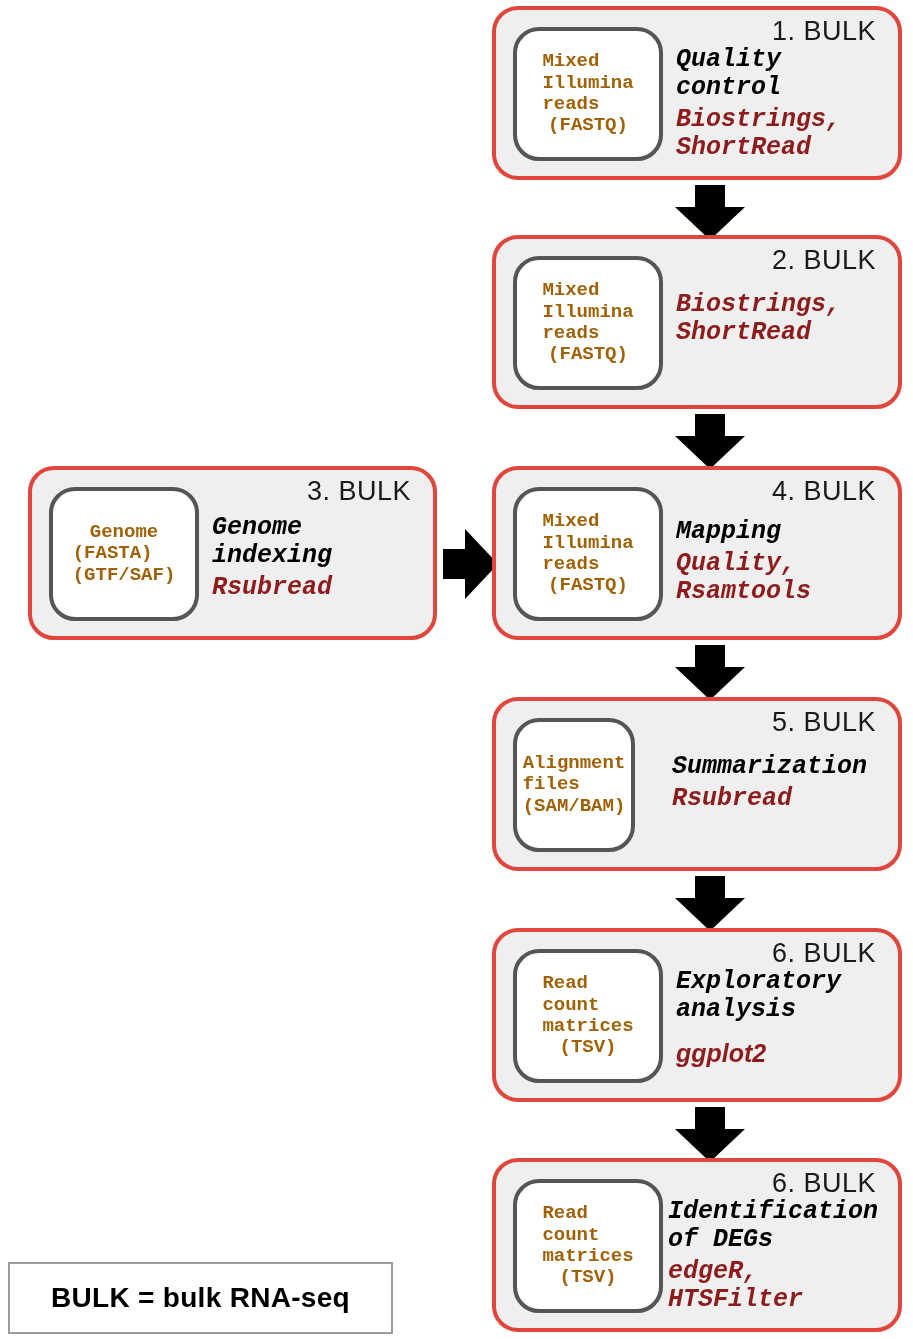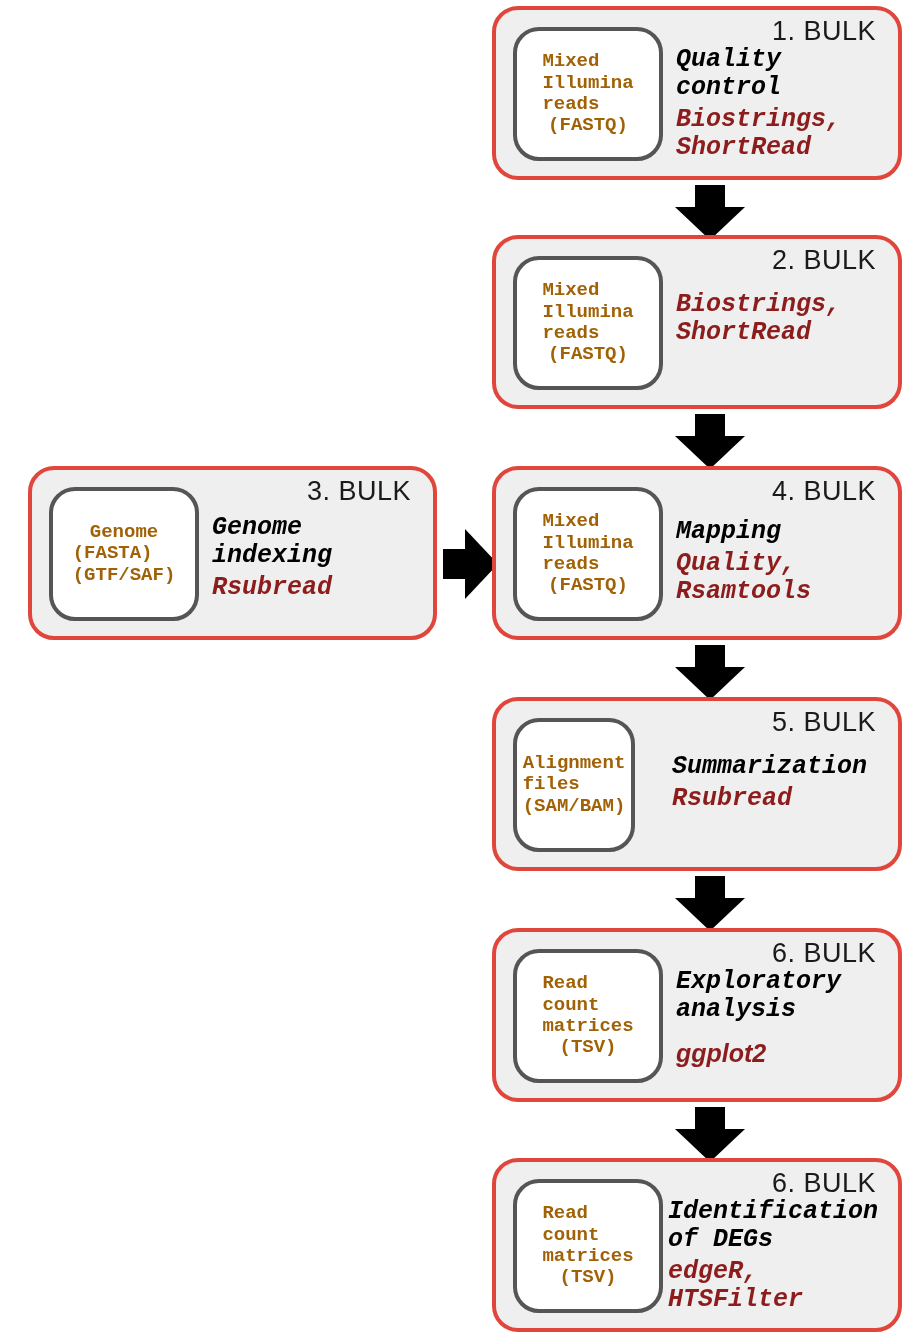--- a/index.html
+++ b/index.html
@@ -298,14 +298,17 @@
     </div>
     <div class="step-body" style="left:172px; top:36px; width:234px;">
       <div class="step-title">Identification
 of DEGs</div>
       <div class="step-pkgs">edgeR,
 HTSFilter</div>
     </div>
     <div class="step-num">6. BULK</div>
   </div>
 
+  <div id="legend">
+    <span class="legend-text">BULK = bulk RNA-seq</span>
+  </div>
 
 </div>
 
 </body></html>

